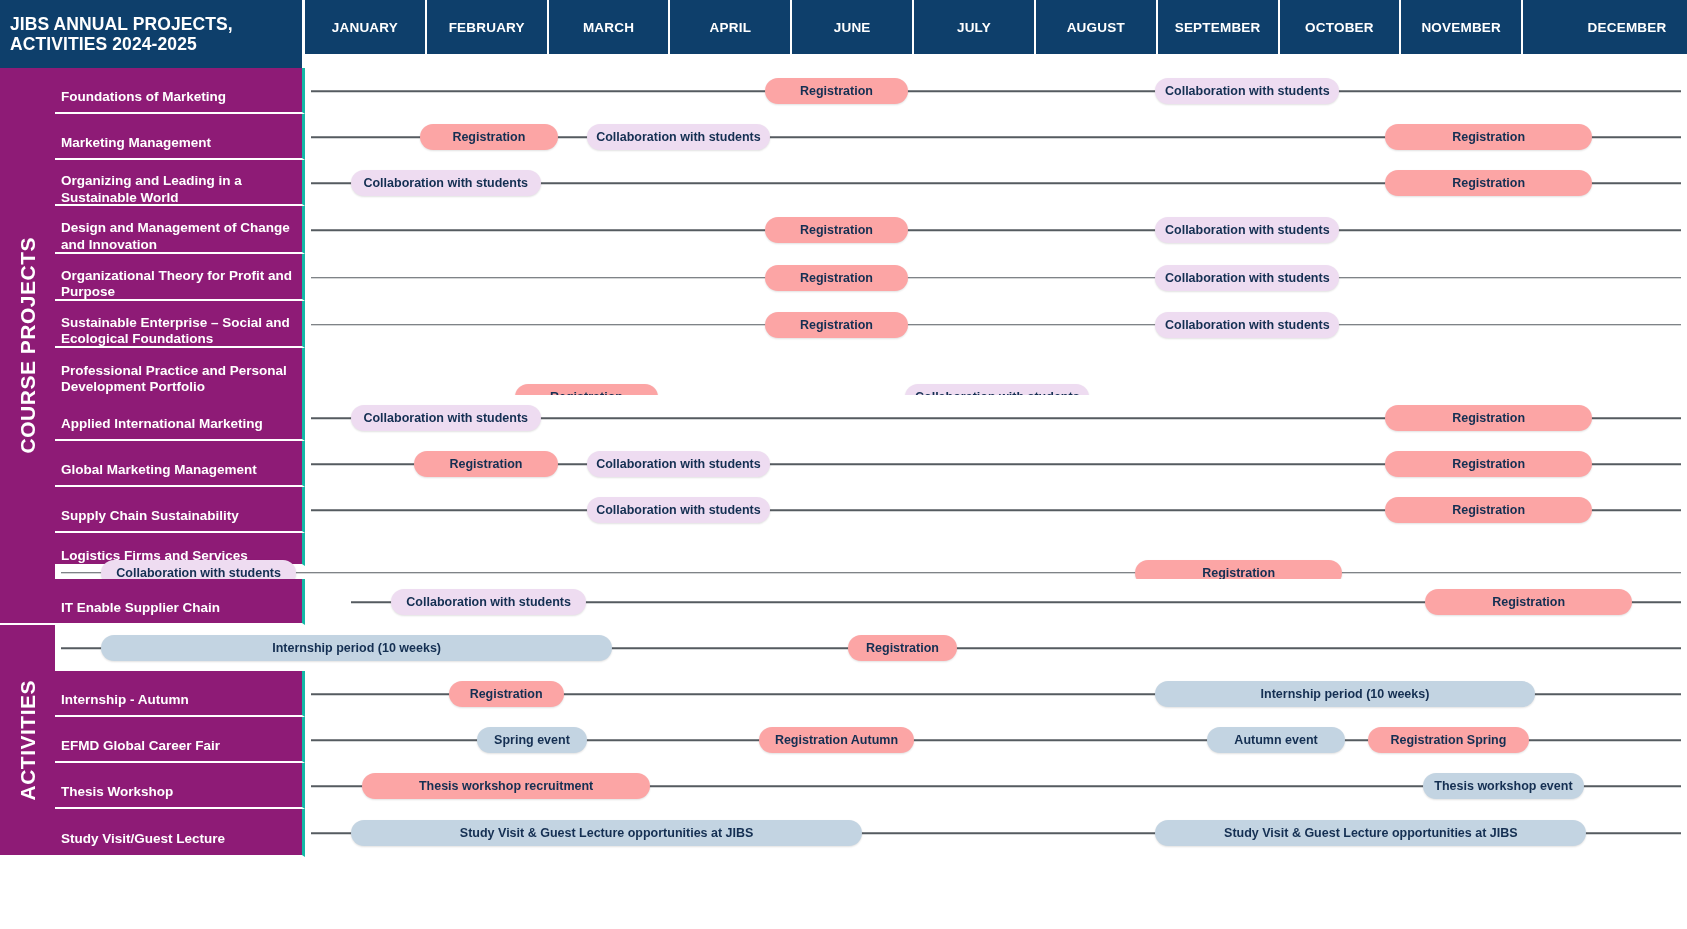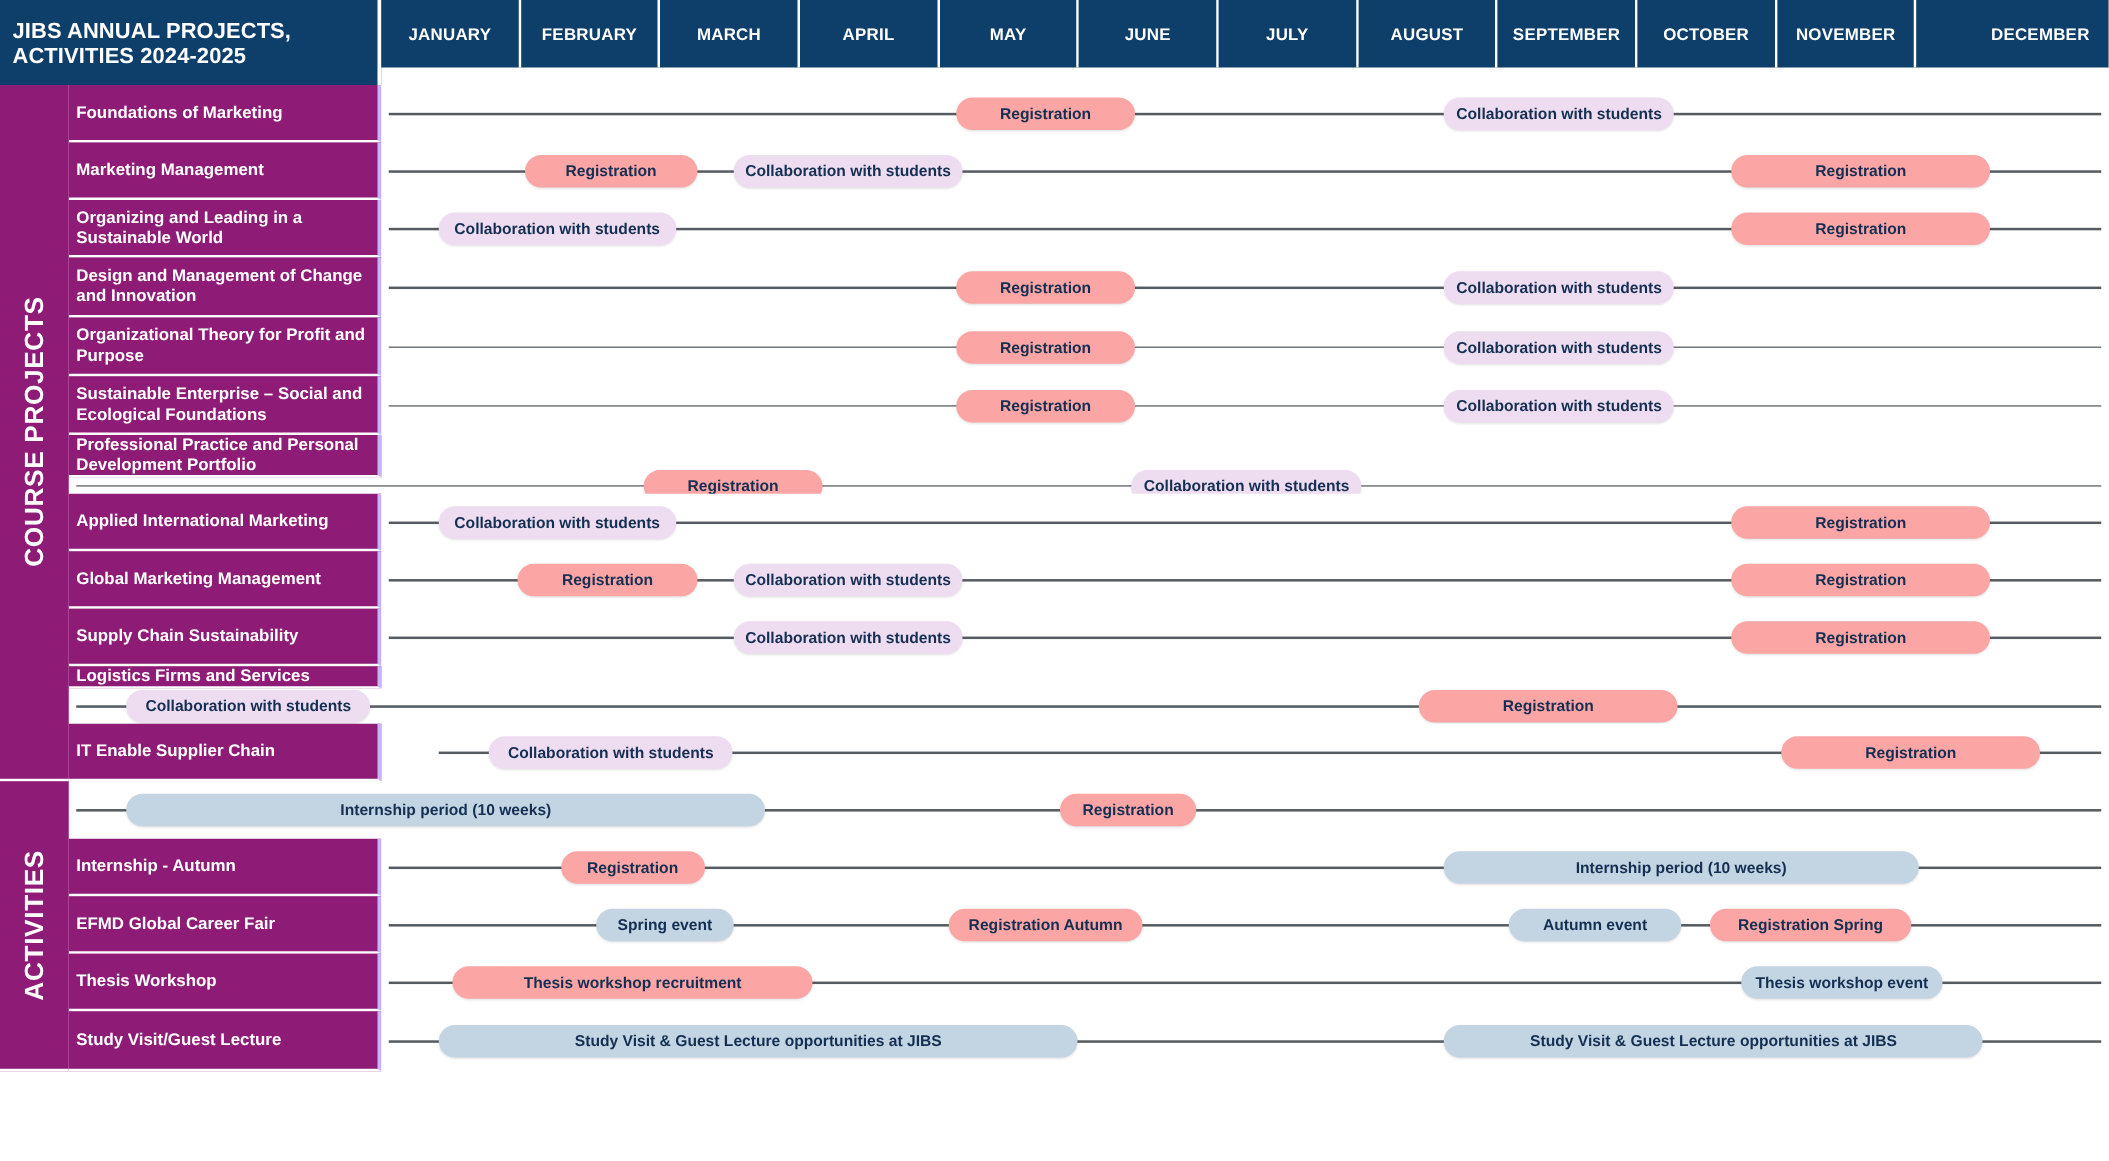--- a/index.html
+++ b/index.html
@@ -93,23 +93,23 @@
   }
   .row-label {
     width: 250px;
     background: #8e1b76;
     color: #ffffff;
     font-size: 13.5px;
     font-weight: bold;
     line-height: 1.2;
     display: flex;
     align-items: center;
-    padding: 0 6px 0 6px;
+    padding: 15px 6px 0 6px;
     border-bottom: 2px solid #ffffff;
-    border-right: 3px solid #c4b5fd;
+    border-right: 3px solid #14b8a6;
   }
   .row-track {
     position: relative;
     flex: 1;
     background: #ffffff;
   }
   .track-line {
     position: absolute;
     left: 6px; right: 6px;
     top: 50%;
@@ -145,21 +145,20 @@
 
   <div class="header-row">
     <div class="title-cell">
       <div class="title-text">JIBS ANNUAL PROJECTS, ACTIVITIES 2024-2025</div>
     </div>
     <div class="months" id="months-container">
         <div class="month-cell">JANUARY</div>
         <div class="month-cell">FEBRUARY</div>
         <div class="month-cell">MARCH</div>
         <div class="month-cell">APRIL</div>
-        <div class="month-cell">MAY</div>
         <div class="month-cell">JUNE</div>
         <div class="month-cell">JULY</div>
         <div class="month-cell">AUGUST</div>
         <div class="month-cell">SEPTEMBER</div>
         <div class="month-cell">OCTOBER</div>
         <div class="month-cell">NOVEMBER</div>
         <div class="month-cell">DECEMBER</div>
       </div>
   </div>
 
@@ -285,21 +284,21 @@
           <div class="bar grey" style="left: 453.921px; width: 155.137px;">Registration Autumn</div>
           <div class="bar blue" style="left: 902.096px; width: 137.9px;">Autumn event</div>
           <div class="bar grey" style="left: 1062.98px; width: 160.883px;">Registration Spring</div>
         </div>
       </div>
       <div class="row" style="top: 695px; height: 46px;">
         <div class="row-label">Thesis Workshop</div>
         <div class="row-track">
           <div class="track-line"></div>
           <div class="bar grey" style="left: 57.4583px; width: 287.292px;">Thesis workshop recruitment</div>
-          <div class="bar blue" style="left: 1088px; width: 160.883px;">Thesis workshop event</div>
+          <div class="bar blue" style="left: 1118px; width: 160.883px;">Thesis workshop event</div>
         </div>
       </div>
       <div class="row" style="top: 741px; height: 48px;">
         <div class="row-label">Study Visit/Guest Lecture</div>
         <div class="row-track">
           <div class="track-line"></div>
           <div class="bar blue" style="left: 45.9667px; width: 511.379px;">Study Visit &amp; Guest Lecture opportunities at JIBS</div>
           <div class="bar blue" style="left: 850.383px; width: 430.938px;">Study Visit &amp; Guest Lecture opportunities at JIBS</div>
         </div>
       </div>

